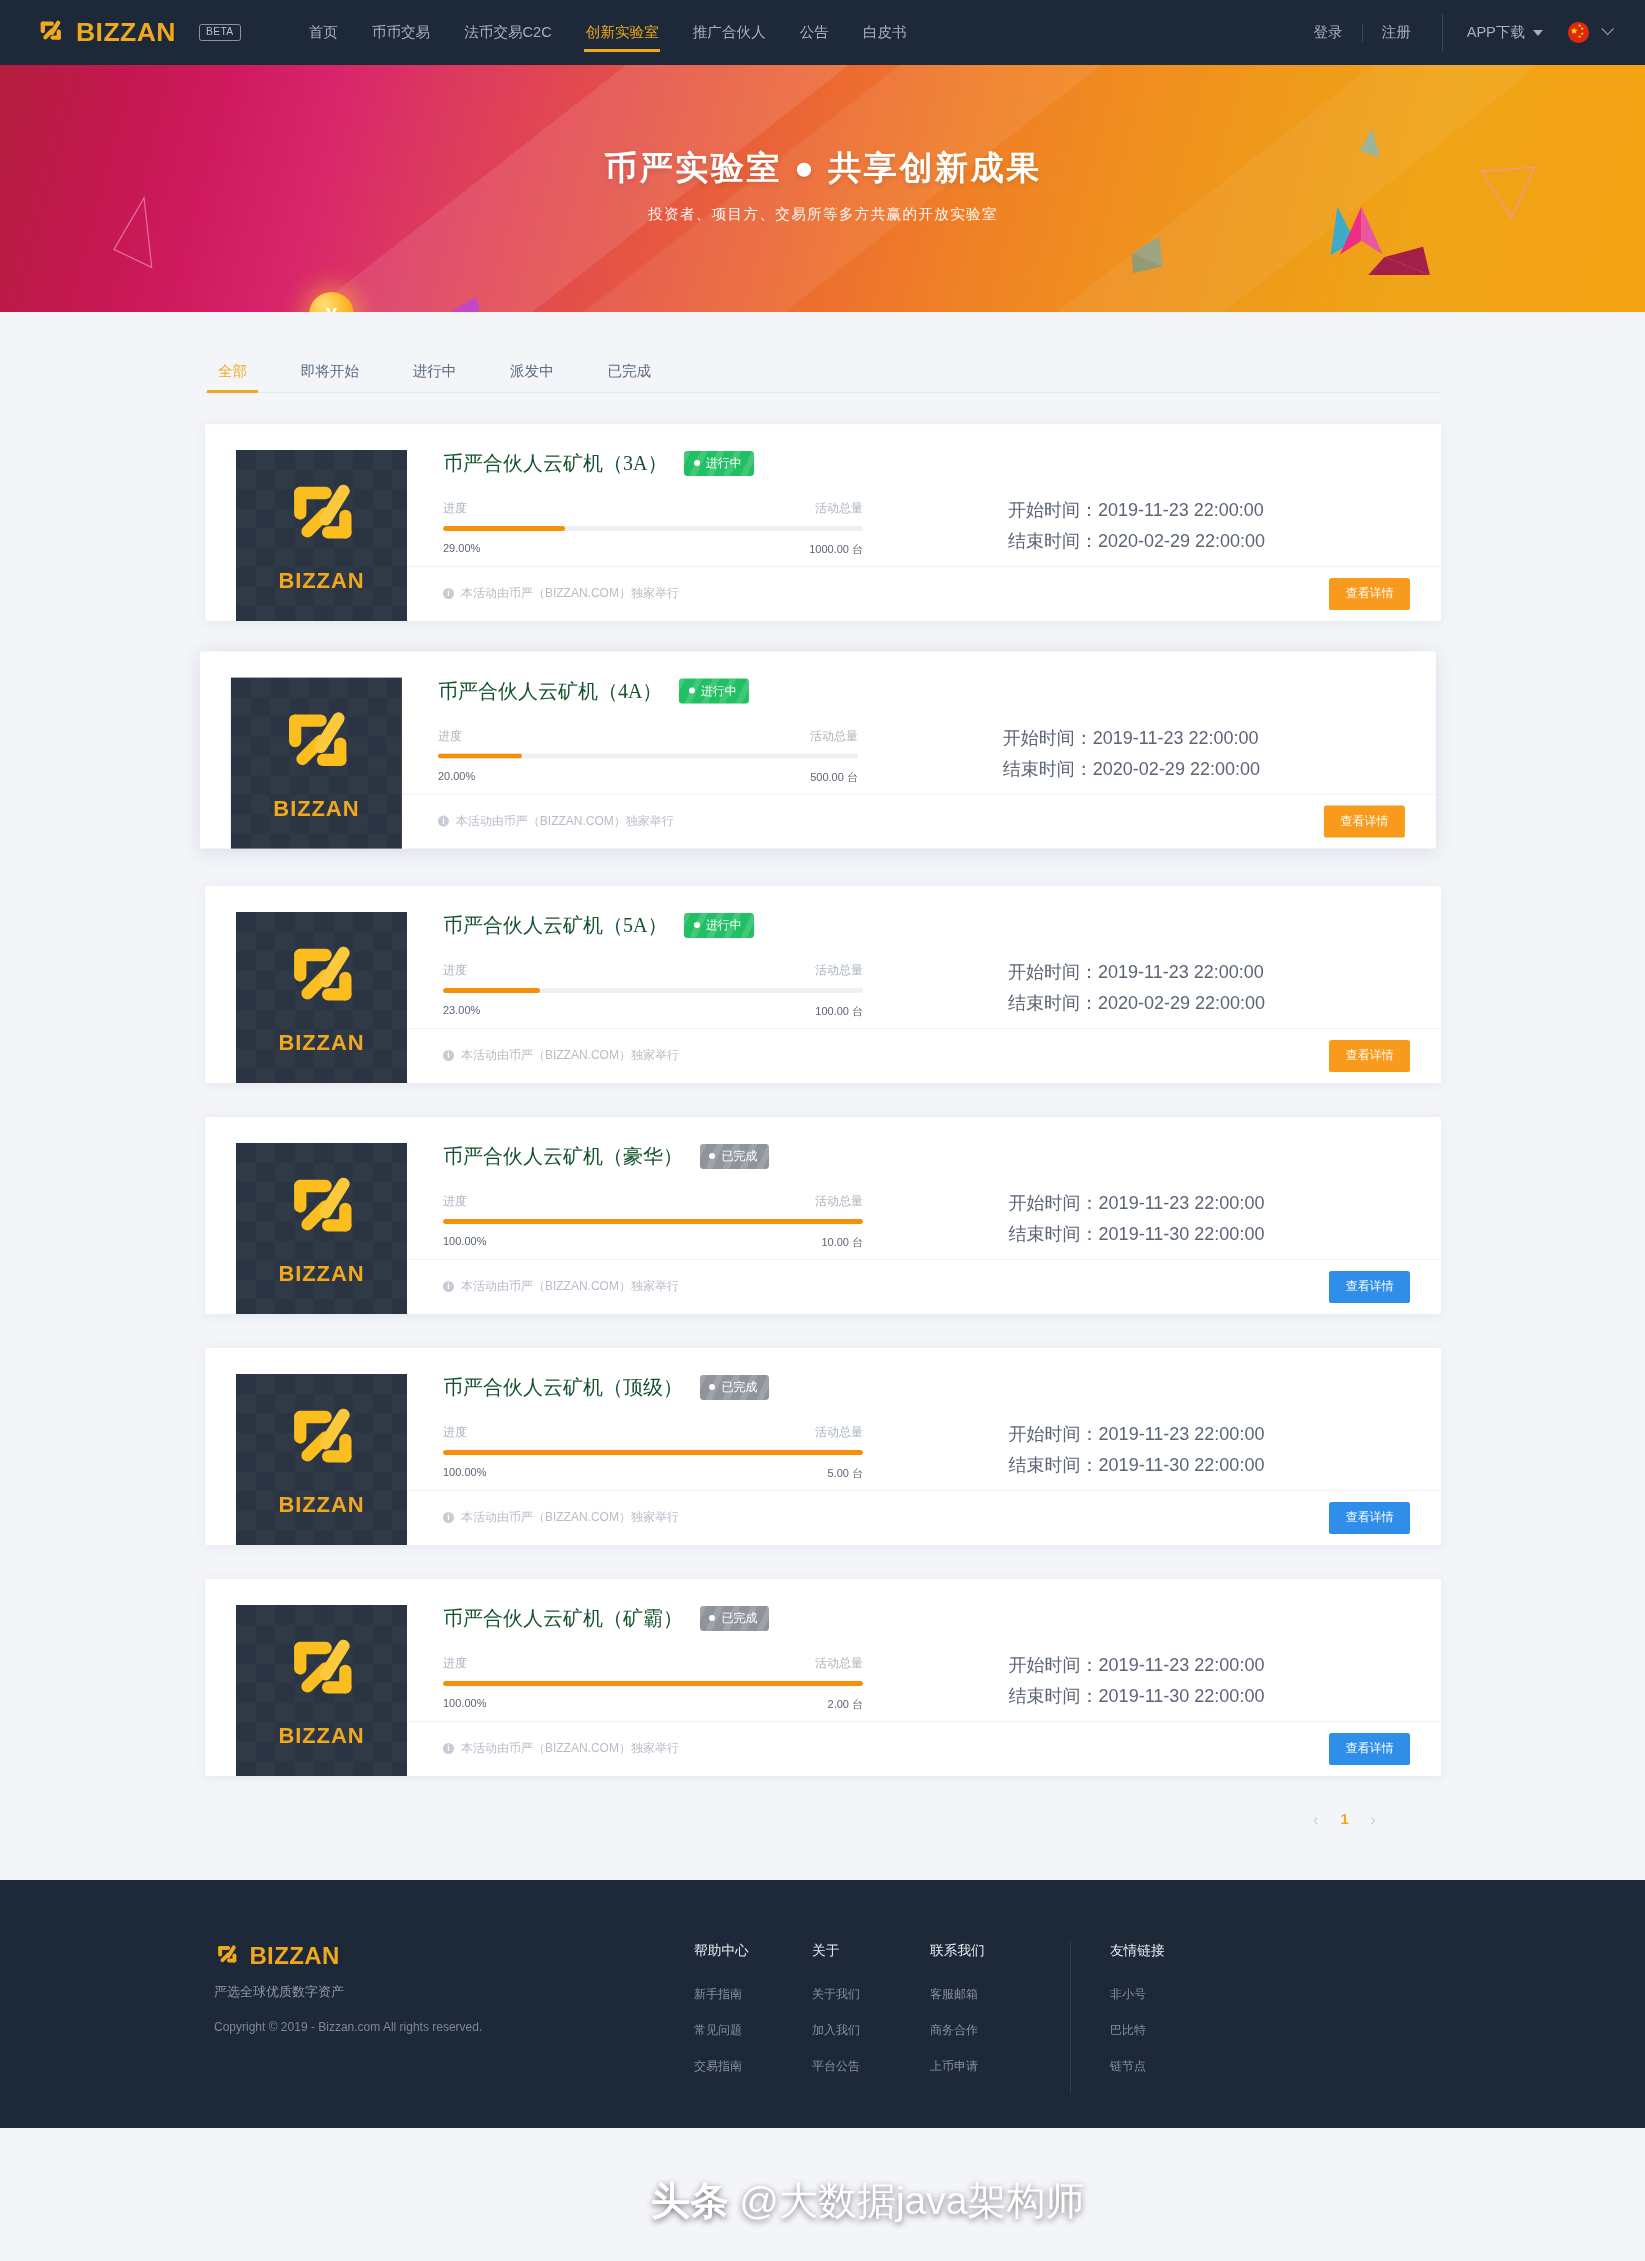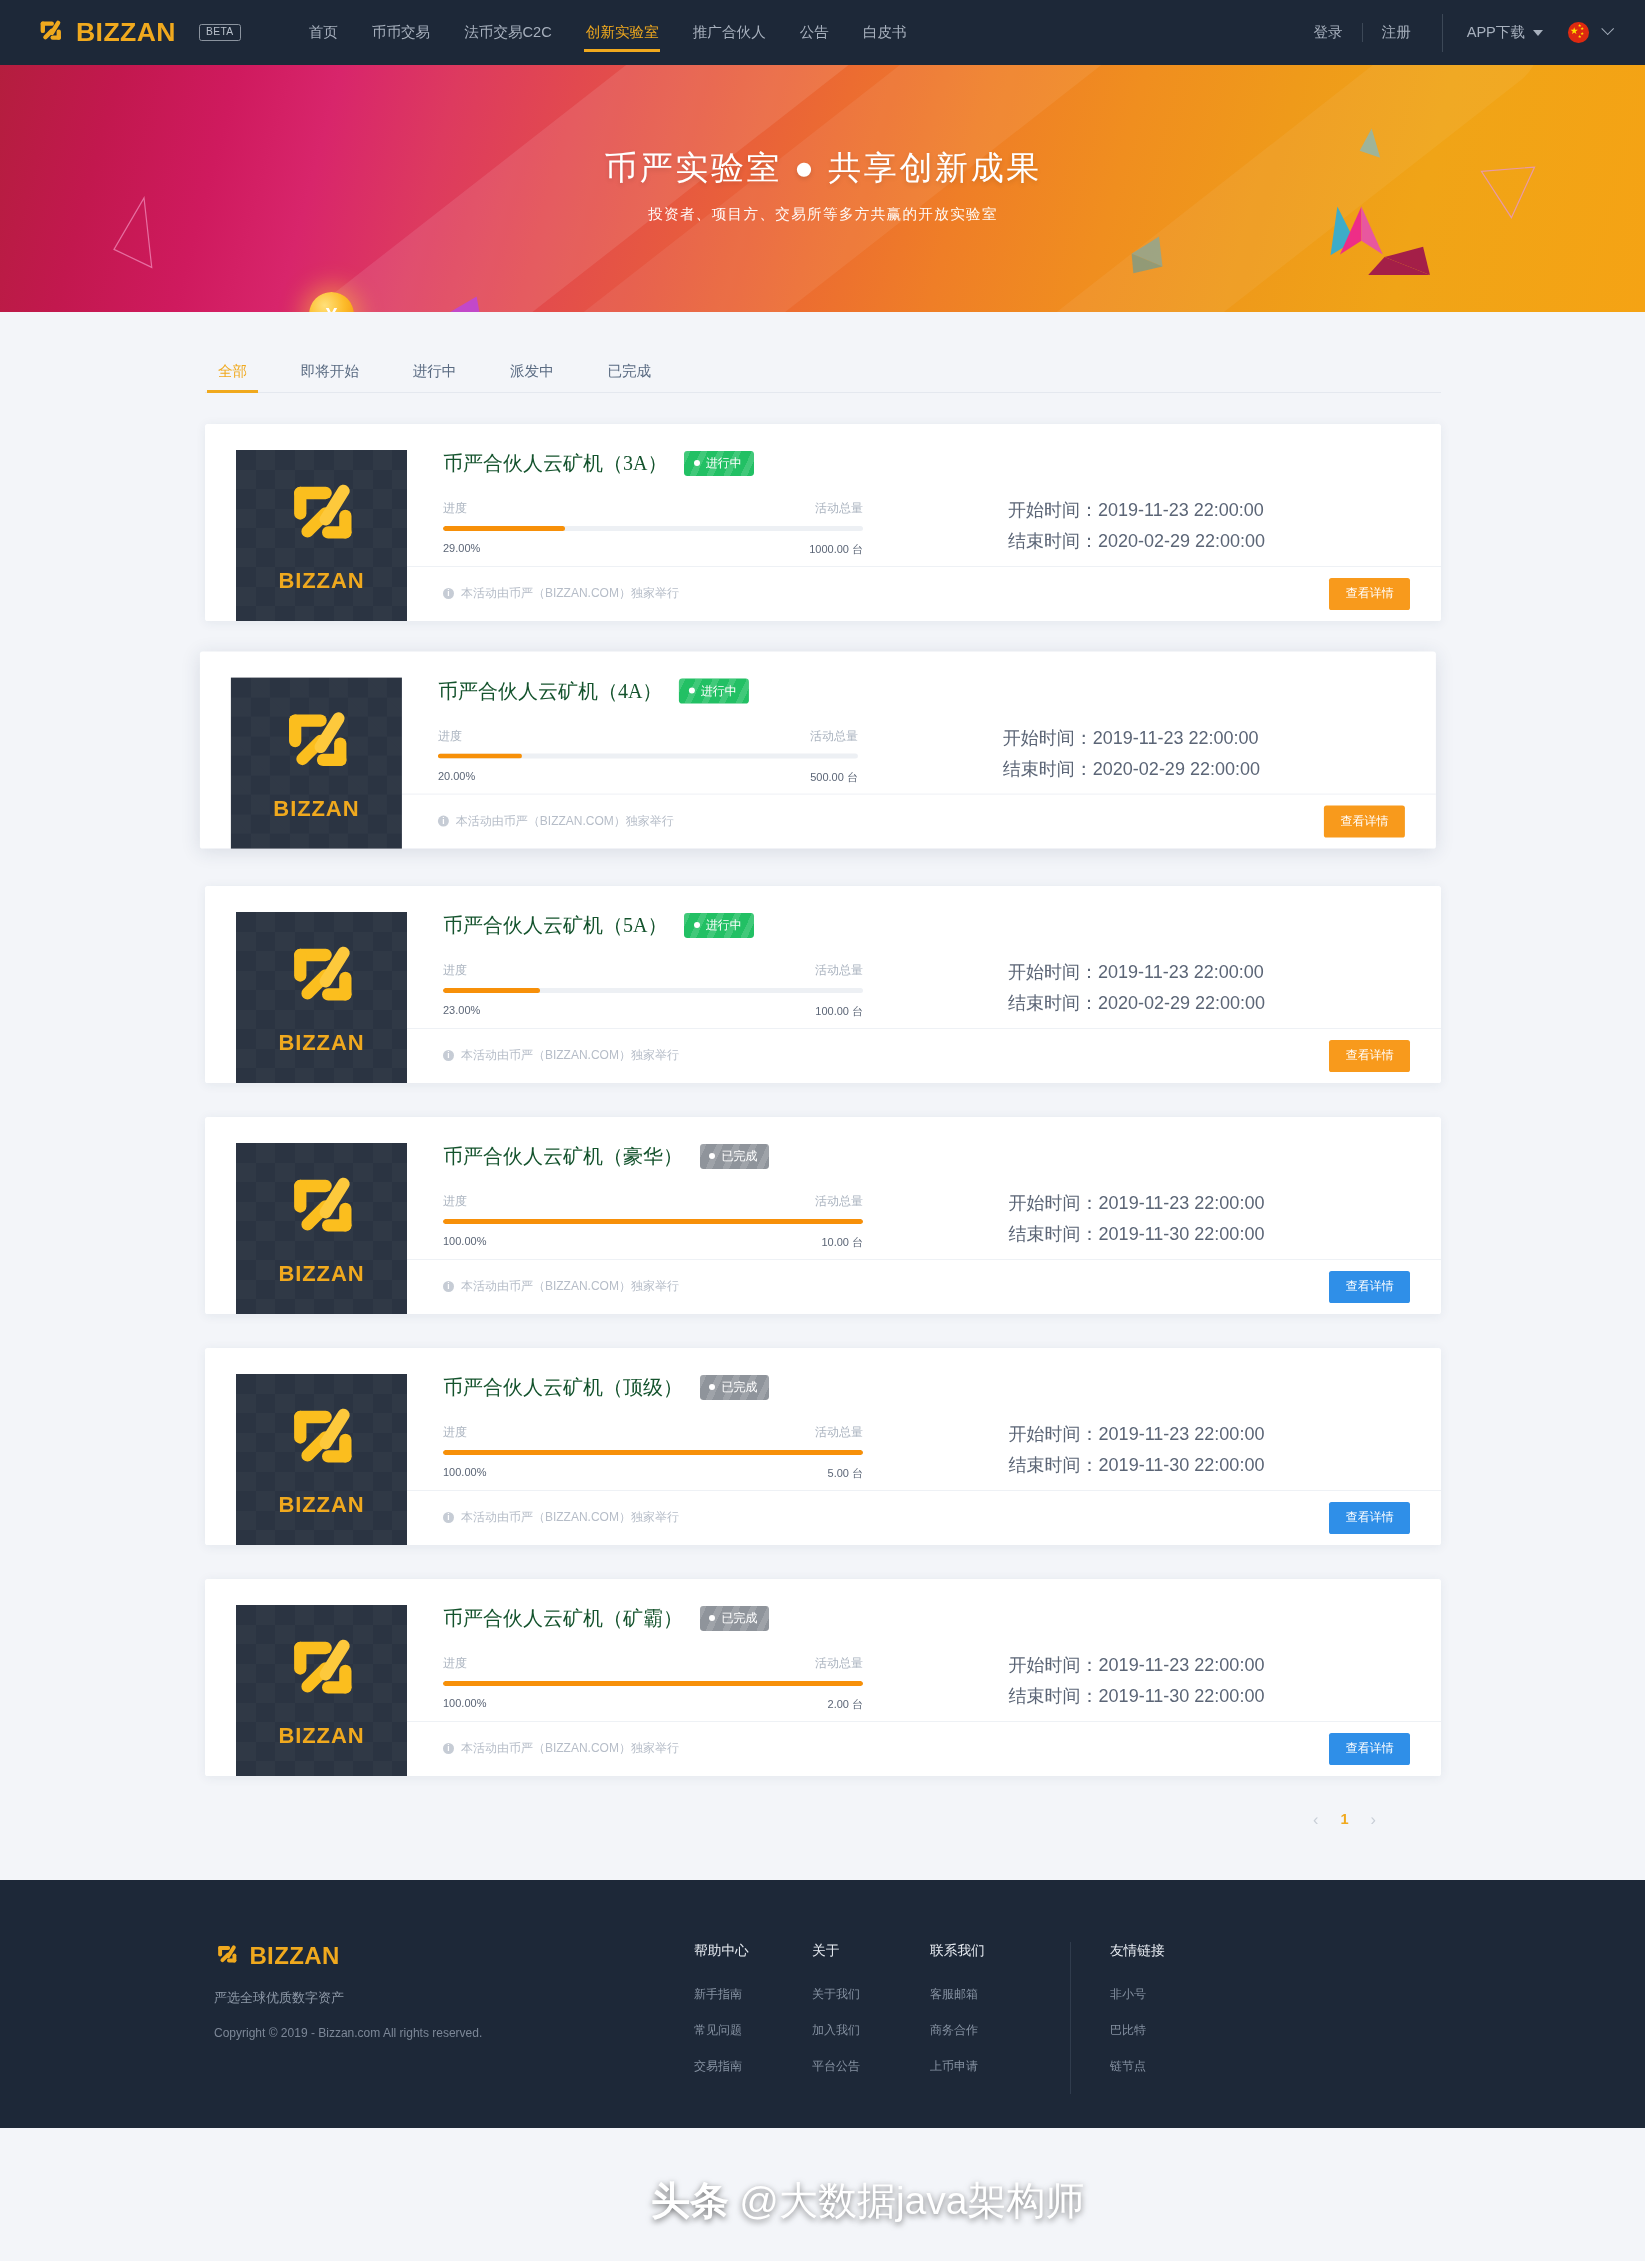--- a/index.html
+++ b/index.html
@@ -119,21 +119,21 @@
   }
   .hero-band.b1 { width: 1286px; height: 137px; left: -257px; top: 206px; }
   .hero-band.b2 { width: 1114px; height: 124px; left: 386px; top: -17px; background: rgba(255,255,255,0.07); }
   .hero-band.b3 { width: 771px; height: 103px; left: 840px; top: 129px; background: rgba(255,255,255,0.06); }
   .hero-title {
     position: absolute;
     top: 81px; left: 0; right: 0;
     text-align: center;
     color: #fff;
     font-size: 33px;
-    font-weight: 400;
+    font-weight: 700;
     letter-spacing: 2.6px;
     text-shadow: 0 1.7px 5.1px rgba(0,0,0,0.13);
   }
   .hero-sub {
     position: absolute;
     top: 140px; left: 0; right: 0;
     text-align: center;
     color: #fff;
     font-size: 14.6px;
     letter-spacing: 1.3px;
@@ -337,21 +337,21 @@
   .footer-inner {
     width: 1286px;
     margin: 0 auto;
     display: flex;
     padding-left: 34px;
   }
   .f-brand { width: 480px; flex: 0 0 480px; }
   .f-logo-row { display: flex; align-items: center; gap: 9.4px; }
   .f-logo-mark { width: 26px; height: 26px; }
   .f-logo-text { font-size: 24px; font-weight: 700; color: #f0a91e; letter-spacing: 0.4px; }
-  .f-slogan { color: #8e99a8; font-size: 13px; margin-top: 19px; }
+  .f-slogan { color: #8e99a8; font-size: 13px; margin-top: 13px; }
   .f-copy { color: #7c8797; font-size: 12px; margin-top: 19px; }
 
   .f-cols { display: flex; flex: 1; position: relative; }
   .f-col { width: 118px; flex: 0 0 118px; }
   .f-col-title { color: #e7ebf1; font-size: 13.7px; margin-bottom: 26px; }
   .f-link { display: block; color: #8692a2; font-size: 12px; margin-bottom: 19px; cursor: pointer; }
   .f-divider {
     width: 0.9px;
     background: #303c4d;
     margin: 0 39px 0 22px;

